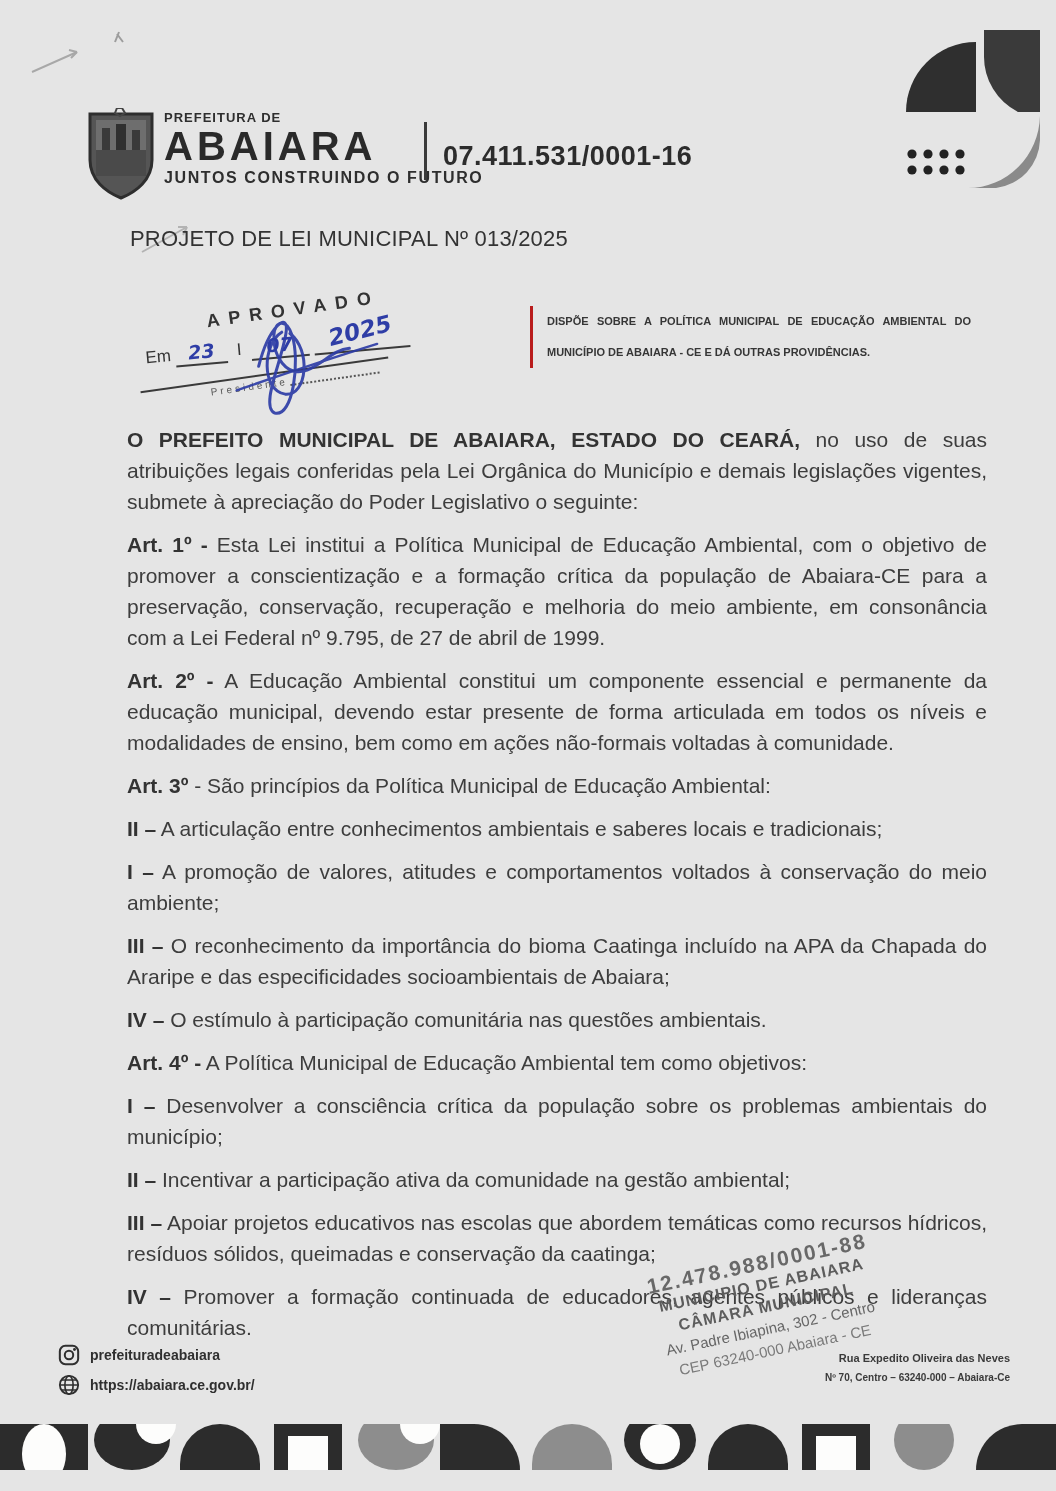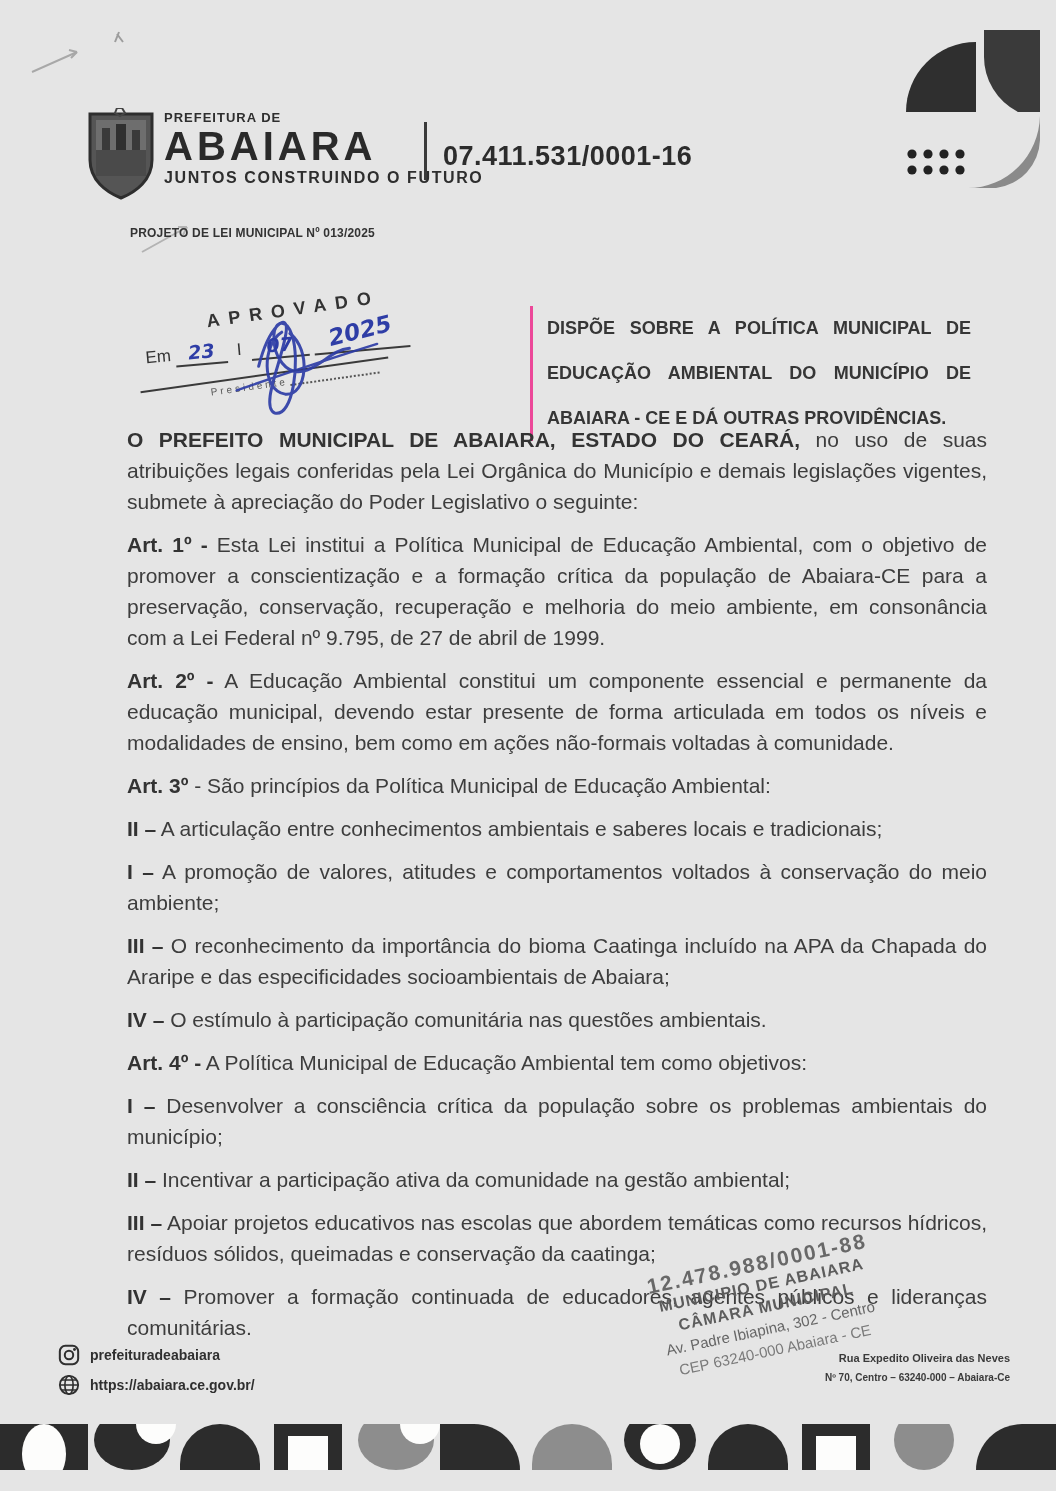--- a/index.html
+++ b/index.html
@@ -15,40 +15,40 @@
   .brand-top{font-size:13px;font-weight:bold;letter-spacing:1px;color:#2e2e2e;}
   .brand-name{font-size:40px;font-weight:bold;letter-spacing:4px;color:#2a2a2a;line-height:42px;}
   .brand-slogan{font-size:16px;font-weight:bold;letter-spacing:1.6px;color:#2e2e2e;margin-top:2px;}
   .hdr-divider{position:absolute;left:424px;top:122px;width:3px;height:58px;background:#3a3a3a;}
   .cnpj{position:absolute;left:443px;top:134px;font-size:27px;font-weight:bold;color:#2c2c2c;letter-spacing:0.5px;margin-top:7px;}
   
   .logo-mark{position:absolute;left:898px;top:24px;width:144px;height:168px;}
   
   .pen-scribble{position:absolute;left:22px;top:22px;width:200px;height:260px;opacity:.65;}
   
-  .doc-title{position:absolute;left:130px;top:226px;font-size:12px;font-weight:bold;color:#333;letter-spacing:.2px;}
+  .doc-title{position:absolute;left:130px;top:226px;font-size:22px;font-weight:normal;color:#333;letter-spacing:.2px;}
   
   .approval{position:absolute;left:138px;top:292px;width:340px;height:130px;transform:rotate(-5deg);}
   .aprovado{position:absolute;left:72px;top:6px;font-size:18px;font-weight:bold;letter-spacing:9px;color:#333;transform:rotate(-3deg);}
   .em-row{position:absolute;left:8px;top:36px;width:330px;font-size:17px;color:#333;}
   .em-row .seg{display:inline-block;border-bottom:2px solid #3a3a3a;text-align:center;}
   .hand{font-family:"DejaVu Sans",sans-serif;font-style:italic;color:#2e3da6;font-weight:bold;}
   .hand.day{font-size:19px;}
   .hand.month{font-size:19px;}
   .hand.year{font-size:23px;display:inline-block;transform:rotate(-9deg) translateY(-6px);}
   .sig-line{position:absolute;left:0px;top:78px;width:250px;border-bottom:2.5px solid #3a3a3a;transform:rotate(-3deg);}
   .presidente{position:absolute;left:70px;top:84px;font-size:10px;letter-spacing:3px;color:#5a5a5a;transform:rotate(-3deg);}
   .presidente-dots{position:absolute;left:150px;top:88px;width:90px;border-bottom:2px dotted #555;transform:rotate(-3deg);}
   .signature{position:absolute;left:90px;top:8px;width:170px;height:120px;}
   
   .ementa{
     position:absolute;left:530px;top:306px;width:424px;
-    border-left:3px solid #ec4899;padding-left:14px;
-    font-size:18px;font-weight:bold;color:#363636;
-    text-align:justify;line-height:45px;
+    border-left:3px solid #b91c1c;padding-left:14px;
+    font-size:11px;font-weight:bold;color:#363636;
+    text-align:justify;line-height:31px;
   }
   
   .doc-body{position:absolute;left:127px;top:424px;width:860px;}
   .doc-body p{
     margin:0 0 12px 0;font-size:21px;line-height:31px;
     text-align:justify;color:#3d3d3d;
   }
   .doc-body p b{color:#333;}
   
   .camara-stamp{

